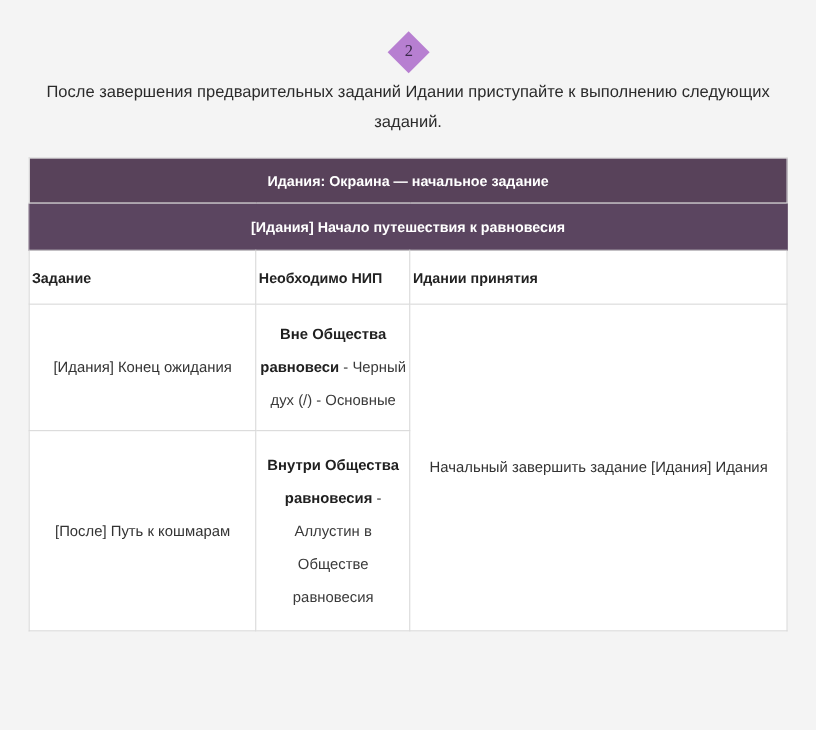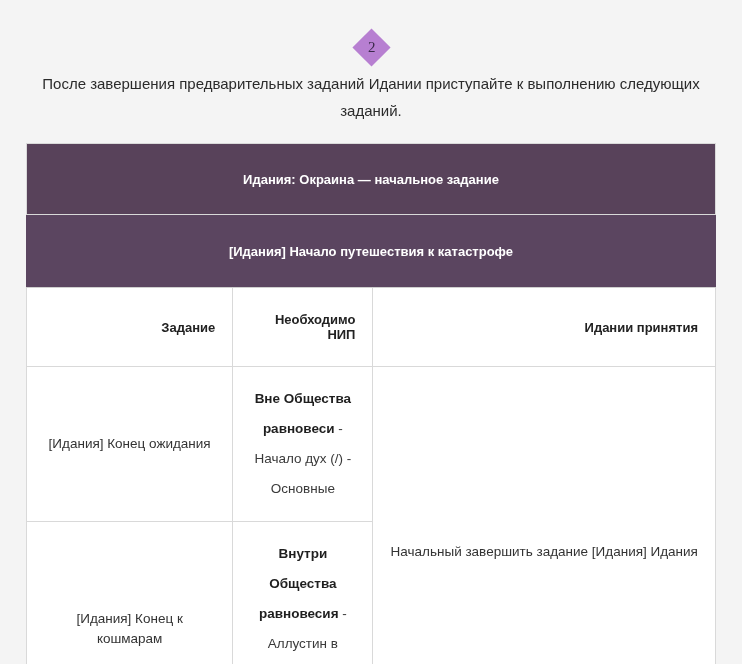--- a/index.html
+++ b/index.html
@@ -69,21 +69,21 @@
     left: 26px;
     top: 143px;
     width: 690px;
     border-collapse: collapse;
     background: #ffffff;
     table-layout: fixed;
   }
   .quest-table td,
   .quest-table th {
     border: 1px solid #d9d9d9;
-    padding: 17px;
+    padding: 2px;
   }
 
   .band {
     background: #58425a;
     color: #ffffff;
     font-weight: bold;
     font-size: 13px;
     text-align: center;
     height: 36px;
     border-color: #58425a;
@@ -95,21 +95,21 @@
     border-color: #5b4560;
     border-top-color: #ffffff;
     border-bottom-color: #cfcfcf;
   }
 
   .col-head {
     height: 44px;
     font-size: 13px;
     font-weight: bold;
     color: #222222;
-    text-align: right;
+    text-align: left;
     background: #ffffff;
   }
 
   .cell {
     text-align: center;
     font-size: 13.5px;
     line-height: 30px;
     color: #333333;
     padding: 10px 8px;
     vertical-align: middle;
@@ -152,37 +152,37 @@
     <colgroup>
       <col class="c1">
         <col class="c2">
         <col class="c3">
     </colgroup>
     <tbody>
       <tr>
         <td class="band" colspan="3">Идания: Окраина — начальное задание</td>
       </tr>
       <tr>
-        <td class="band band-2" colspan="3">[Идания] Начало путешествия к катастрофе</td>
+        <td class="band band-2" colspan="3">[Идания] Начало путешествия к равновесия</td>
       </tr>
       <tr>
         <th class="col-head">Задание</th>
         <th class="col-head">Необходимо НИП</th>
         <th class="col-head">Идании принятия</th>
       </tr>
       <tr class="row-1">
         <td class="cell cell-quest">[Идания] Конец ожидания</td>
         <td class="cell">
           <span class="npc-name">Вне Общества равновеси</span>
-          <span class="npc-sub">- Начало дух (/) - Основные</span>
+          <span class="npc-sub">- Черный дух (/) - Основные</span>
         </td>
         <td class="cell" rowspan="2">Начальный завершить задание [Идания] Идания</td>
       </tr>
       <tr class="row-2">
-        <td class="cell cell-quest">[Идания] Конец к кошмарам</td>
+        <td class="cell cell-quest">[После] Путь к кошмарам</td>
         <td class="cell">
           <span class="npc-name">Внутри Общества равновесия</span>
           <span class="npc-sub">- Аллустин в Обществе равновесия</span>
         </td>
       </tr>
     </tbody>
   </table>
 
 </div>
 

